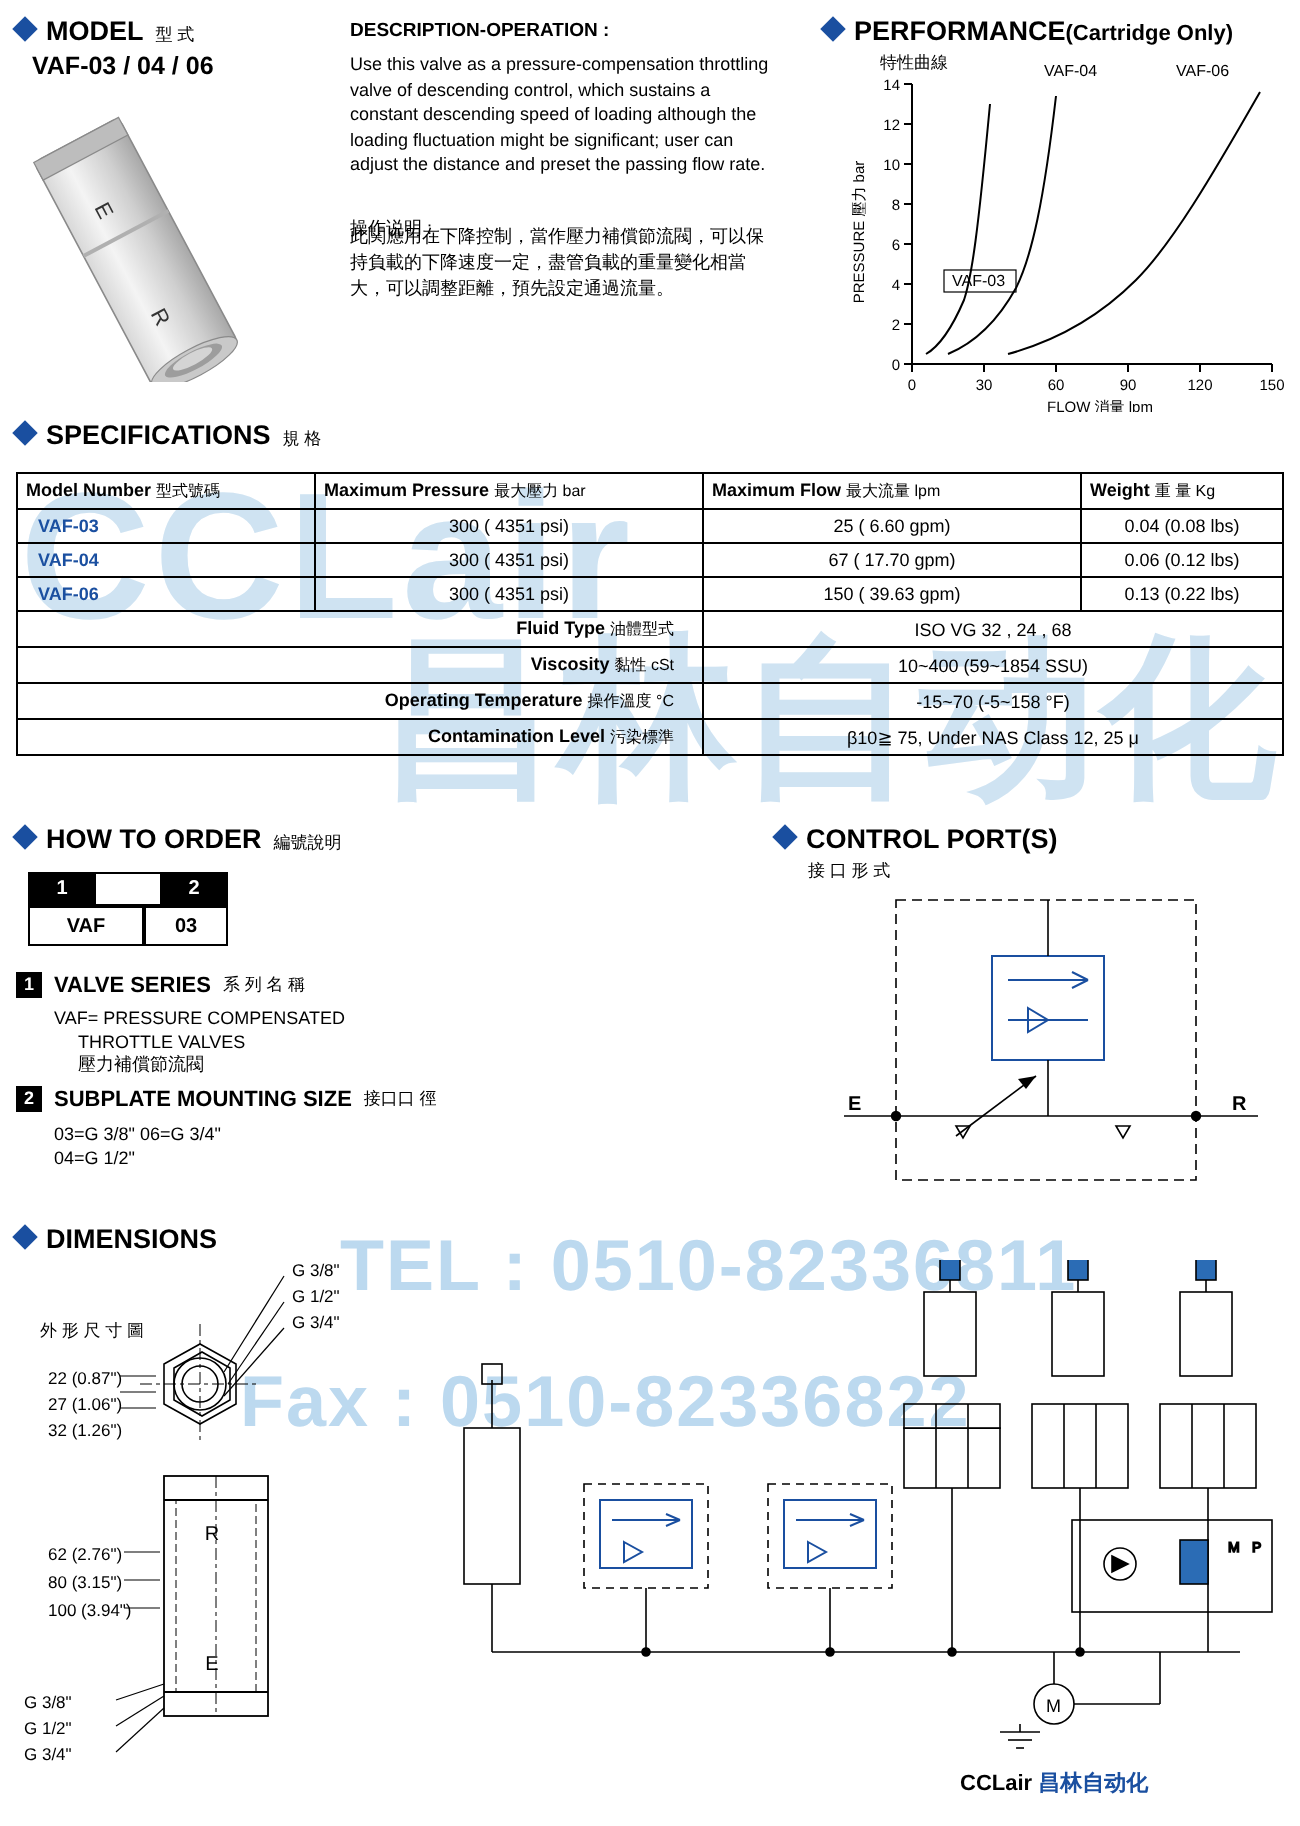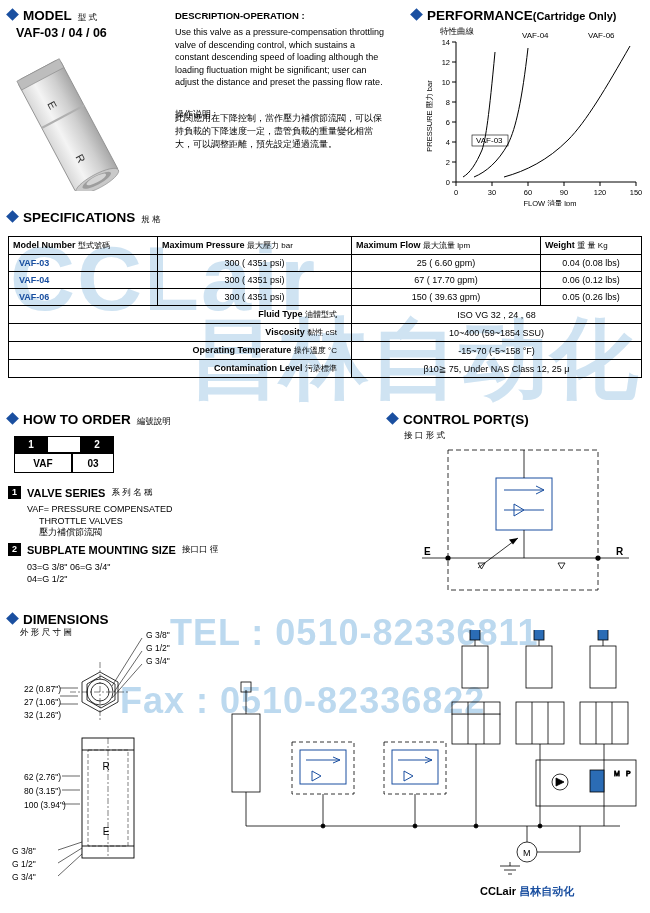--- a/index.html
+++ b/index.html
@@ -235,21 +235,21 @@
   <tr>
     <td class="model">VAF-04</td>
     <td>300 ( 4351 psi)</td>
     <td>67 ( 17.70 gpm)</td>
     <td>0.06 (0.12 lbs)</td>
   </tr>
   <tr>
     <td class="model">VAF-06</td>
     <td>300 ( 4351 psi)</td>
     <td>150 ( 39.63 gpm)</td>
-    <td>0.05 (0.26 lbs)</td>
+    <td>0.13 (0.22 lbs)</td>
   </tr>
   <tr>
     <td colspan="2" style="text-align:right;padding-right:14px">
       <span class="lbl-b">Fluid Type</span>
       <span class="cn">油體型式</span>
     </td>
     <td colspan="2">ISO VG 32 , 24 , 68</td>
   </tr>
   <tr>
     <td colspan="2" style="text-align:right;padding-right:14px">
@@ -345,21 +345,21 @@
 
     <path d="M60,125 l7,0 l-3.5,6 z" fill="none" stroke="#000" stroke-width="0.8"></path>
     <path d="M140,125 l7,0 l-3.5,6 z" fill="none" stroke="#000" stroke-width="0.8"></path>
   </svg>
 </div>
 
 <div class="sec-head" id="dim-head">
   <span class="diamond"></span>
   <span class="sec-title">DIMENSIONS</span>
 </div>
-<div class="txt" style="left:20px;top:627px;font-size:8.5px;text-align:right;">外 形 尺 寸 圖</div>
+<div class="txt" style="left:20px;top:660px;font-size:8.5px;text-align:right;">外 形 尺 寸 圖</div>
 
 <div class="dimtxt" style="left:146px;top:630px;">G 3/8"</div>
 <div class="dimtxt" style="left:146px;top:643px;">G 1/2"</div>
 <div class="dimtxt" style="left:146px;top:656px;">G 3/4"</div>
 
 <div class="dimtxt" style="left:24px;top:684px;">22  (0.87")</div>
 <div class="dimtxt" style="left:24px;top:697px;">27  (1.06")</div>
 <div class="dimtxt" style="left:24px;top:710px;">32  (1.26")</div>
 
 <div class="dimtxt" style="left:24px;top:772px;">62  (2.76")</div>

